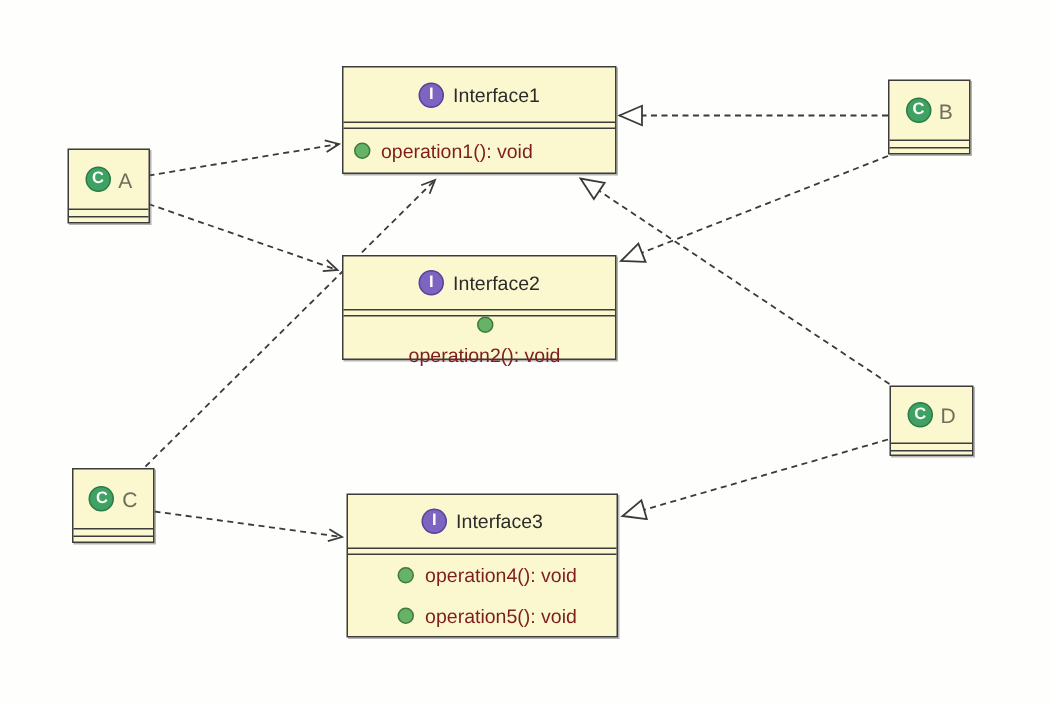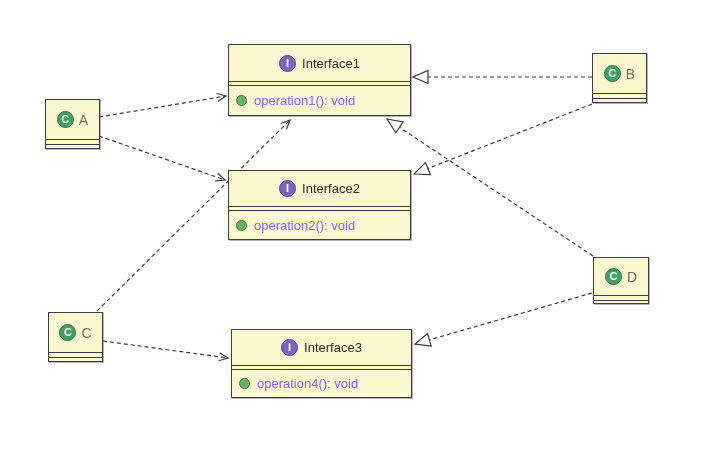--- a/index.html
+++ b/index.html
@@ -24,21 +24,21 @@
   
   .iface-header {
     display:flex; align-items:center; justify-content:center; gap:6px;
     border-bottom:1px solid #3c3c3c;
     font-size:13px; color:#2b2b2b;
   }
   .strip { height:3px; border-bottom:1px solid #3c3c3c; }
   .method-row {
     display:flex; align-items:center; gap:7px;
     padding:0 0 0 7px;
-    font-size:13px; color:#8b5cf6;
+    font-size:13px; color:#7f1d1d;
     white-space:nowrap;
   }
   .bullet {
     width:9px; height:9px; border-radius:50%;
     background:#66b266; border:1px solid #3e7a3e;
     flex:0 0 auto;
   }
 
   .icon-circle {
     width:15px; height:15px; border-radius:50%;
@@ -57,25 +57,25 @@
     font-size:14px; color:#6e6e5c;
   }
   .class-strip { height:4px; border-bottom:1px solid #3c3c3c; }
 
   #interface1 { left:228px; top:44px;  width:183px; }
   #interface1 .iface-header { height:36px; }
   #interface1 .method-row   { height:29px; }
 
   #interface2 { left:228px; top:170px; width:183px; }
   #interface2 .iface-header { height:35px; }
-  #interface2 .method-row   { height:28px; }
+  #interface2 .method-row   { height:28px;flex-direction:column; }
 
   #interface3 { left:231px; top:329px; width:181px; }
   #interface3 .iface-header { height:35px; }
-  #interface3 .method-row   { height:27px; }
+  #interface3 .method-row   { height:27px;justify-content:center; }
 
   #classA { left:45px;  top:99px;  }
   #classB { left:592px; top:53px;  }
   #classC { left:48px;  top:312px; }
   #classD { left:593px; top:257px; width:56px; height:47px; }
   #classD .name-row { height:37px; }
 </style>
 </head>
 <body>
 
@@ -127,20 +127,24 @@
   <div class="node" id="interface3">
     <div class="iface-header">
       <span class="icon-circle iface-icon">I</span>
       <span>Interface3</span>
     </div>
     <div class="strip"></div>
     <div class="method-row">
       <span class="bullet"></span>
       <span>operation4(): void</span>
     </div>
+    <div class="method-row">
+      <span class="bullet"></span>
+      <span>operation5(): void</span>
+    </div>
   </div>
 
   <div class="node class-node" id="classA">
     <div class="name-row">
       <span class="icon-circle class-icon">C</span>
       <span>A</span>
     </div>
     <div class="class-strip"></div>
     <div class="class-strip" style="border-bottom:none;"></div>
   </div>

